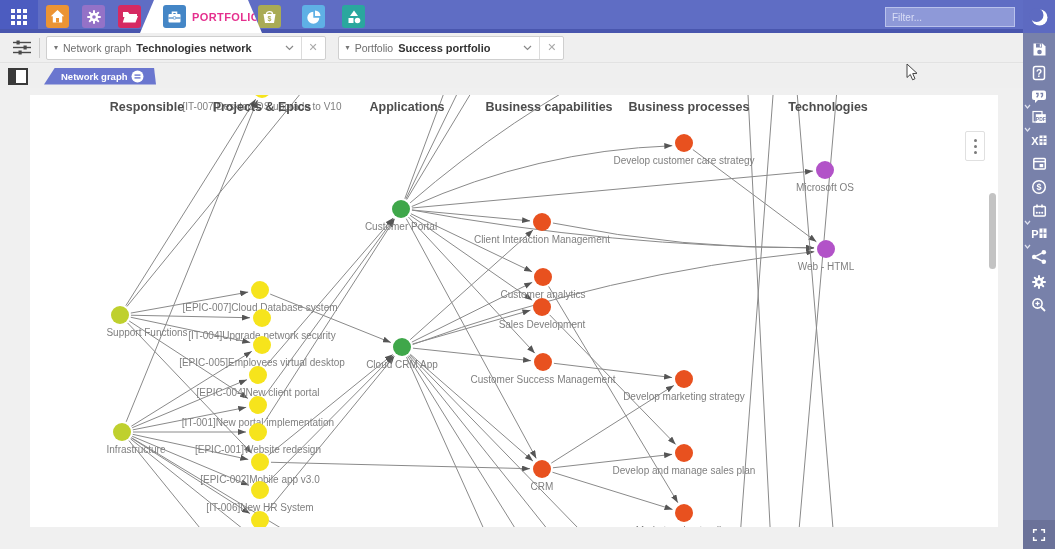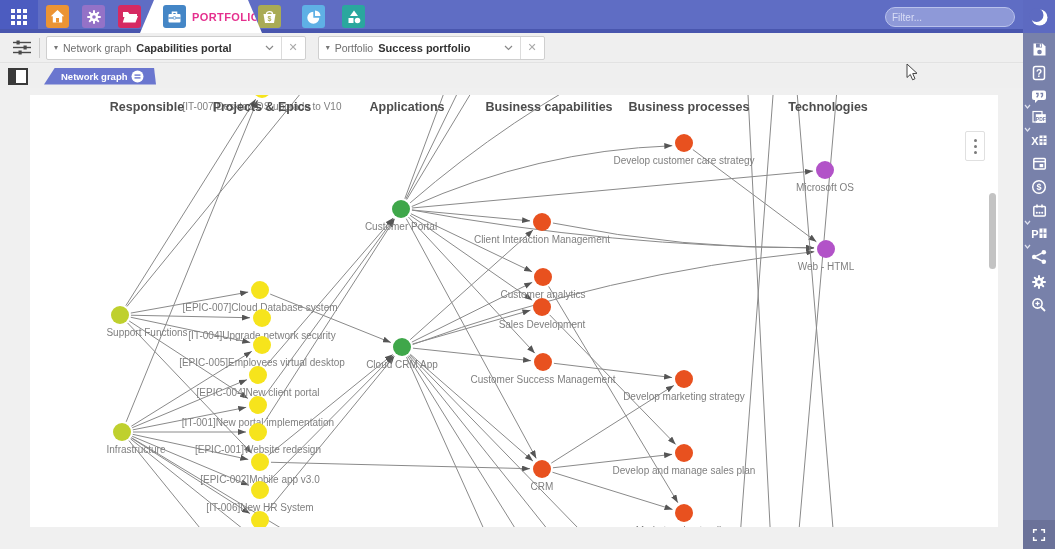--- a/index.html
+++ b/index.html
@@ -9,21 +9,21 @@
   
   .topbar { position:absolute; left:0; top:0; width:1023px; height:33px; background:#5f6dc4; }
   .topbar::after { content:""; position:absolute; left:0; right:0; bottom:0; height:4px; background:#4956ae; }
   .appgrid { position:absolute; left:0; top:0; width:38px; height:33px; background:#4c5cc0; display:flex; align-items:center; justify-content:center; }
   .tabsq { position:absolute; top:5px; width:23px; height:23px; border-radius:3px; display:flex; align-items:center; justify-content:center; }
   .active-tab { position:absolute; left:140px; top:0; width:122px; height:33px; background:#ffffff; z-index:2;
                 clip-path:polygon(14px 0, calc(100% - 14px) 0, 100% 100%, 0 100%);
                 display:flex; align-items:center; gap:6px; padding-left:23px; }
   .active-tab .bicon { width:23px; height:23px; background:#4486c6; border-radius:3px; display:flex; align-items:center; justify-content:center; }
   .active-tab .tlabel { color:#e5308e; font-size:11px; font-weight:bold; letter-spacing:.4px; }
-  .filter-input { position:absolute; left:885px; top:7px; width:130px; height:20px; background:#8e99d8; border:1px solid #b9c2ec; border-radius:10px; color:#e6e9fa; font-size:10px; padding:0 6px; font-family:"Liberation Sans",sans-serif; }
+  .filter-input { position:absolute; left:885px; top:7px; width:130px; height:20px; background:#8e99d8; border:1px solid #b9c2ec; border-radius:0; color:#e6e9fa; font-size:10px; padding:0 6px; font-family:"Liberation Sans",sans-serif; }
   .filter-input::placeholder { color:#d9def6; }
 
   
   .toolbar1 { position:absolute; left:0; top:33px; width:1023px; height:30px; background:#efefef; border-bottom:1px solid #e2e2e2; display:flex; align-items:center; }
   .tune-btn { margin-left:9px; width:26px; height:24px; display:flex; align-items:center; justify-content:center; }
   .tdivider { width:1px; height:20px; background:#cccccc; margin:0 6px 0 4px; }
   .chip { display:flex; align-items:center; height:24px; background:#ffffff; border:1px solid #cfcfcf; border-radius:2px; margin-right:12px; }
   .chip .caret { font-size:8px; color:#777; padding:0 5px 0 7px; }
   .chip .clabel { font-size:10.5px; color:#6e6e6e; margin-right:5px; }
   .chip .cvalue { font-size:11px; font-weight:bold; color:#333; margin-right:26px; }
@@ -149,21 +149,21 @@
             <rect x="10.5" y="5.5" width="3.2" height="4"></rect>
             <rect x="5.5" y="10.5" width="3.2" height="4"></rect>
         </g>
       </svg>
     </div>
     <div class="tdivider"></div>
 
     <div class="chip">
       <span class="caret">▾</span>
       <span class="clabel">Network graph</span>
-      <span class="cvalue">Capabilities portal</span>
+      <span class="cvalue">Technologies network</span>
       <span class="chev">
         <svg width="9" height="6" viewBox="0 0 9 6">
             <polyline points="1,1 4.5,4.5 8,1" fill="none" stroke="#888" stroke-width="1.2"></polyline>
           </svg>
       </span>
       <span class="xseg">✕</span>
     </div>
 
     <div class="chip">
       <span class="caret">▾</span>

